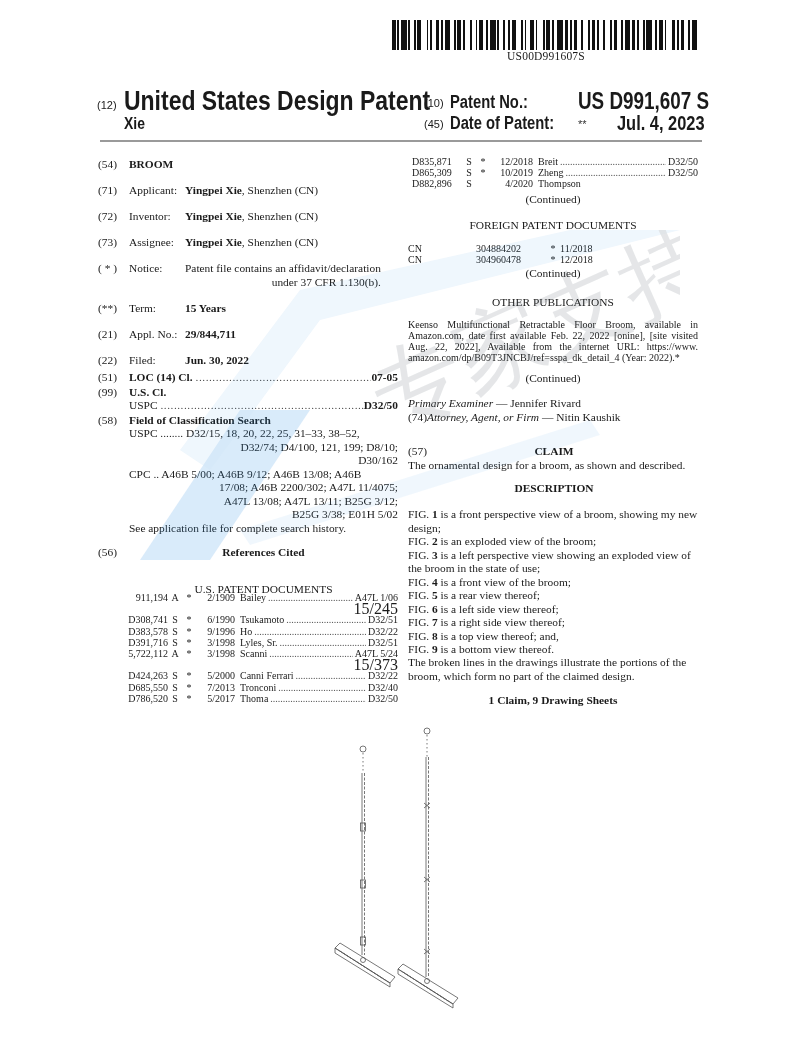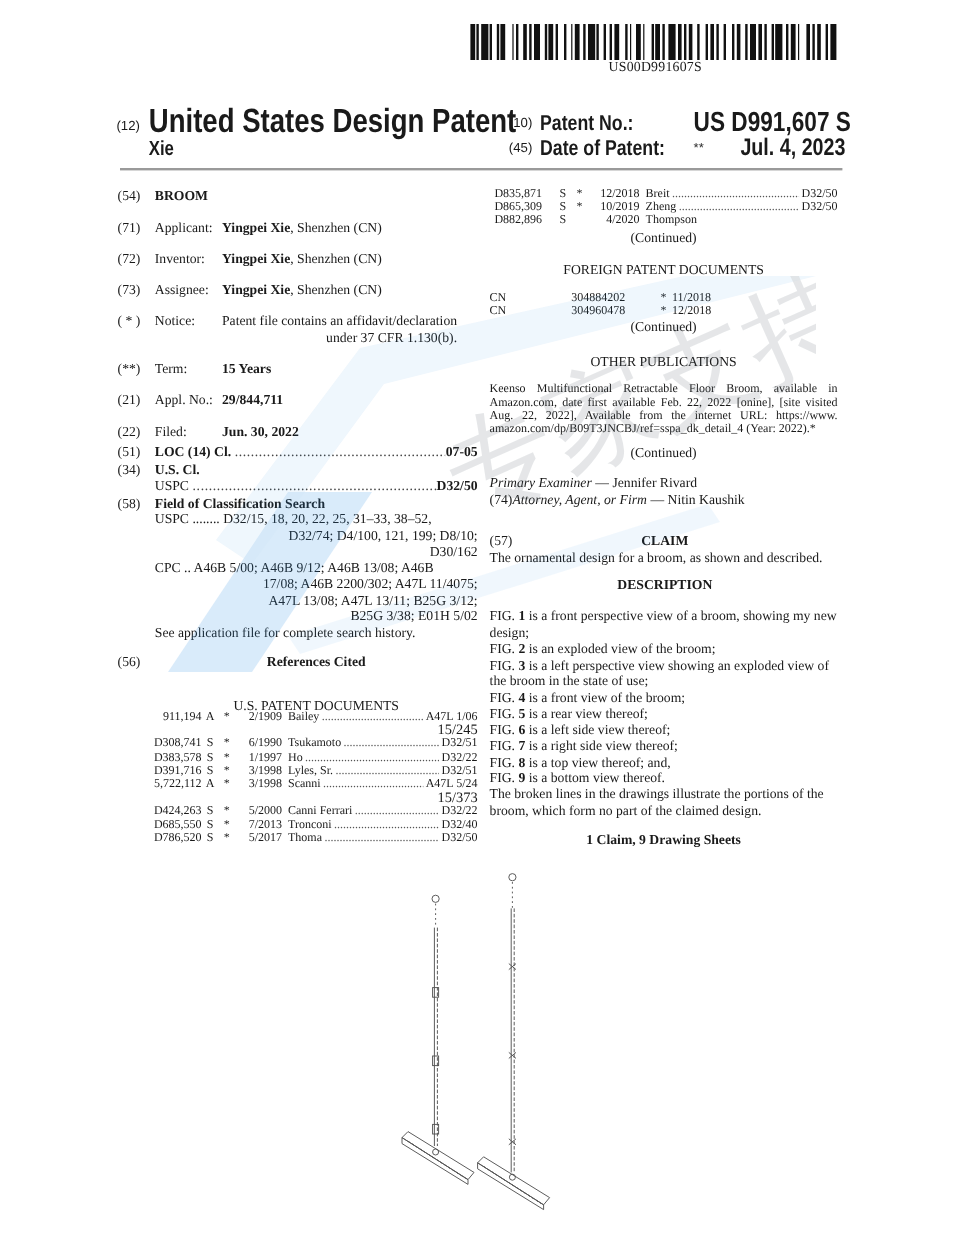--- a/index.html
+++ b/index.html
@@ -24,21 +24,21 @@
   .ref-row { display: flex; white-space: nowrap; font-size: 10px; line-height: 11.2px; }
   .ref-row .c1 { width: 68px; text-align: right; }
   .ref-row .c2 { width: 14px; text-align: center; }
   .ref-row .c3 { width: 14px; text-align: center; }
   .ref-row .c4 { width: 44px; text-align: right; padding-right: 5px; }
   .ref-row .c5 { flex: 1; display: flex; overflow: hidden; }
   .ref-row .c5 .name { white-space: nowrap; padding-right: 2px; }
   .ref-row .c5 .dd { flex: 1; overflow: hidden; color: #555; }
   .ref-row .c5 .dd::after { content: "............................................................................................"; }
   .ref-row .c6 { text-align: right; padding-left: 2px; }
-  .ref-sub { font-size: 12px; line-height: 11.2px; text-align: right; }
+  .ref-sub { font-size: 16px; line-height: 11.2px; text-align: right; }
   .it { font-style: italic; }
   .watermark { left: 120px; top: 230px; width: 560px; height: 360px; pointer-events: none; opacity: 0.22; }
   .drawing { left: 300px; top: 715px; width: 200px; height: 330px; }
 </style>
 </head>
 <body>
 
 <div class="abs barcode" id="barcode">
     <span style="width: 3.64497px;"></span>
     <span style="width: 1.82249px; background: transparent;"></span>
@@ -226,21 +226,21 @@
   </div>
 
   <div class="row" style="height:15px;">
     <span style="width:31px;">(51)</span>
     <span class="b">LOC (14) Cl.</span>
     <span class="dots"></span>
     <span class="b">07-05</span>
   </div>
 
   <div class="row" style="height:13px;">
-    <span style="width:31px;">(34)</span>
+    <span style="width:31px;">(99)</span>
     <span class="b">U.S. Cl.</span>
   </div>
   <div class="row" style="height:15px; padding-left:31px;">
     <span>USPC</span>
     <span class="dots"></span>
     <span class="b">D32/50</span>
   </div>
 
   <div class="row" style="height:13px;">
     <span style="width:31px;">(58)</span>
@@ -287,21 +287,21 @@
       <span class="c5">
         <span class="name">Tsukamoto</span>
         <span class="dd"></span>
       </span>
       <span class="c6">D32/51</span>
     </div>
     <div class="ref-row">
       <span class="c1">D383,578</span>
       <span class="c2">S</span>
       <span class="c3">*</span>
-      <span class="c4">1/1997</span>
+      <span class="c4">9/1996</span>
       <span class="c5">
         <span class="name">Ho</span>
         <span class="dd"></span>
       </span>
       <span class="c6">D32/22</span>
     </div>
     <div class="ref-row">
       <span class="c1">D391,716</span>
       <span class="c2">S</span>
       <span class="c3">*</span>

